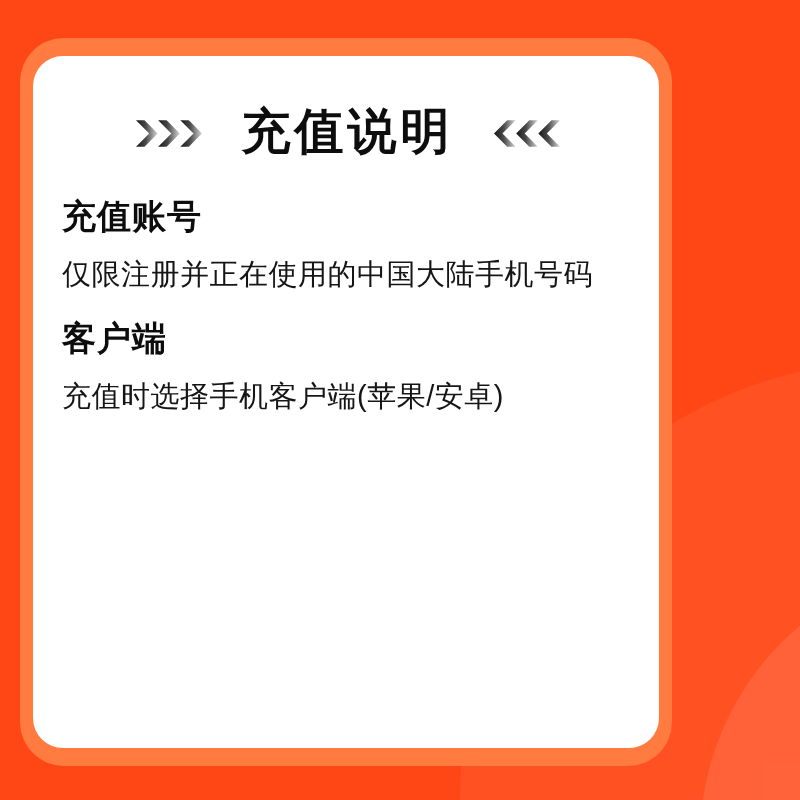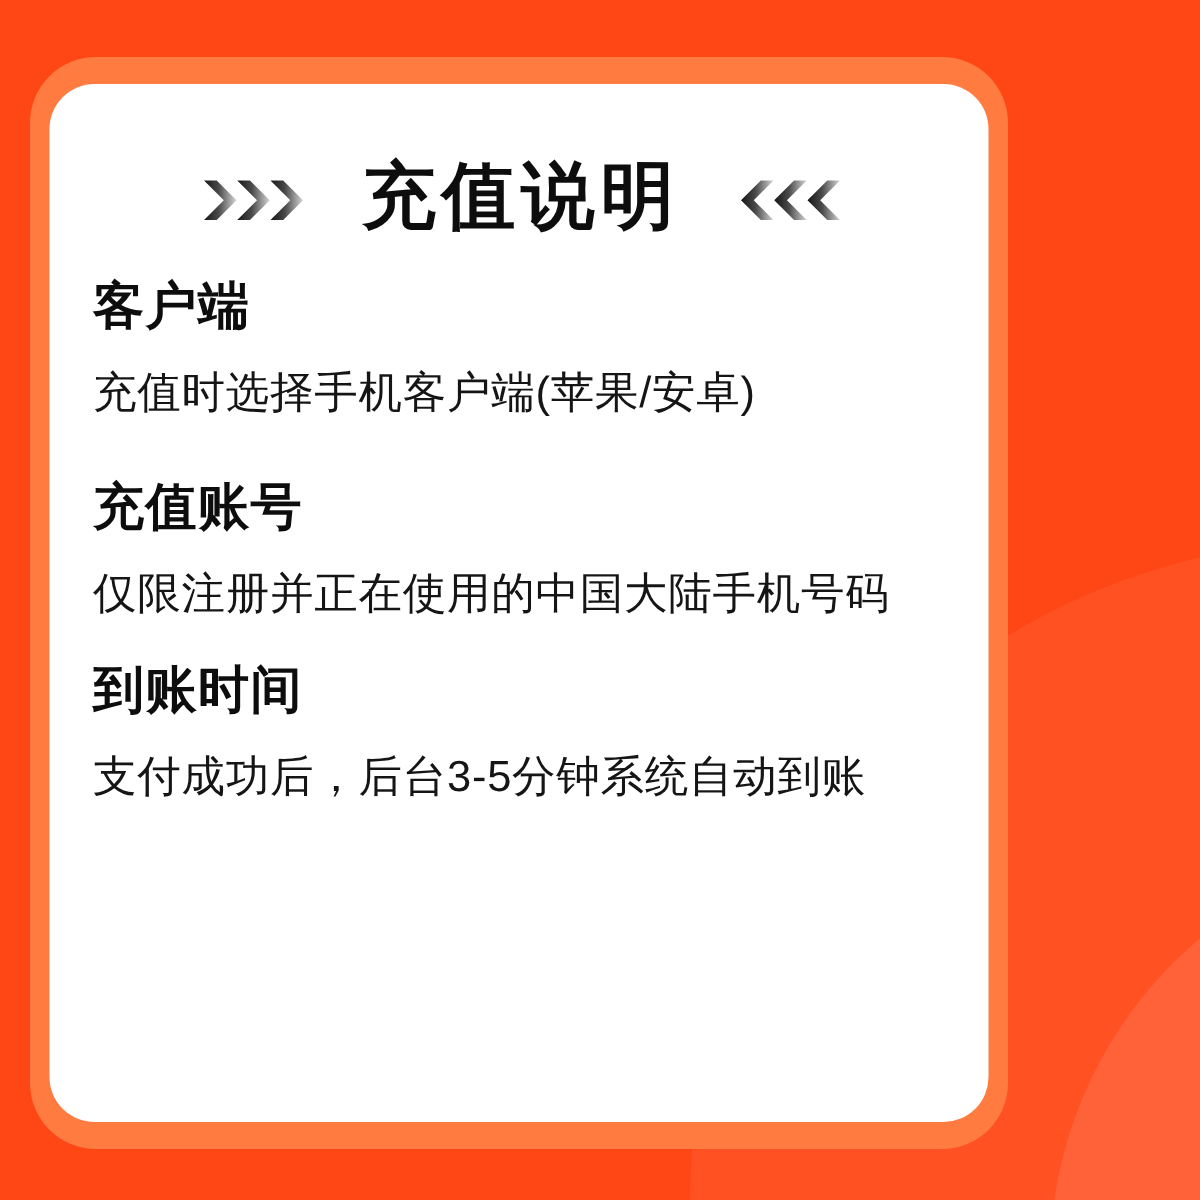--- a/index.html
+++ b/index.html
@@ -128,32 +128,28 @@
           </defs>
           <g fill="url(#grad-r)">
             <polygon points="23,0 14,0 0,14 14,28 23,28 9,14"></polygon>
             <polygon points="46.5,0 37.5,0 23.5,14 37.5,28 46.5,28 32.5,14"></polygon>
             <polygon points="70,0 61,0 47,14 61,28 70,28 56,14"></polygon>
           </g>
         </svg>
       </div>
 
       <div>
-        <h2 class="sec-h">客户端</h2>
-        <p class="sec-p">充值时选择手机客户端(苹果/安卓)</p>
-      </div>
-
-      <div>
         <h2 class="sec-h first">充值账号</h2>
         <p class="sec-p">仅限注册并正在使用的中国大陆手机号码</p>
       </div>
 
       <div>
-        <h2 class="sec-h">到账时间</h2>
-        <p class="sec-p">支付成功后，后台3-5分钟系统自动到账</p>
+        <h2 class="sec-h">客户端</h2>
+        <p class="sec-p">充值时选择手机客户端(苹果/安卓)</p>
       </div>
+
 
       <div>
       </div>
 
     </div>
   </div>
 </div>
 
 </body></html>

